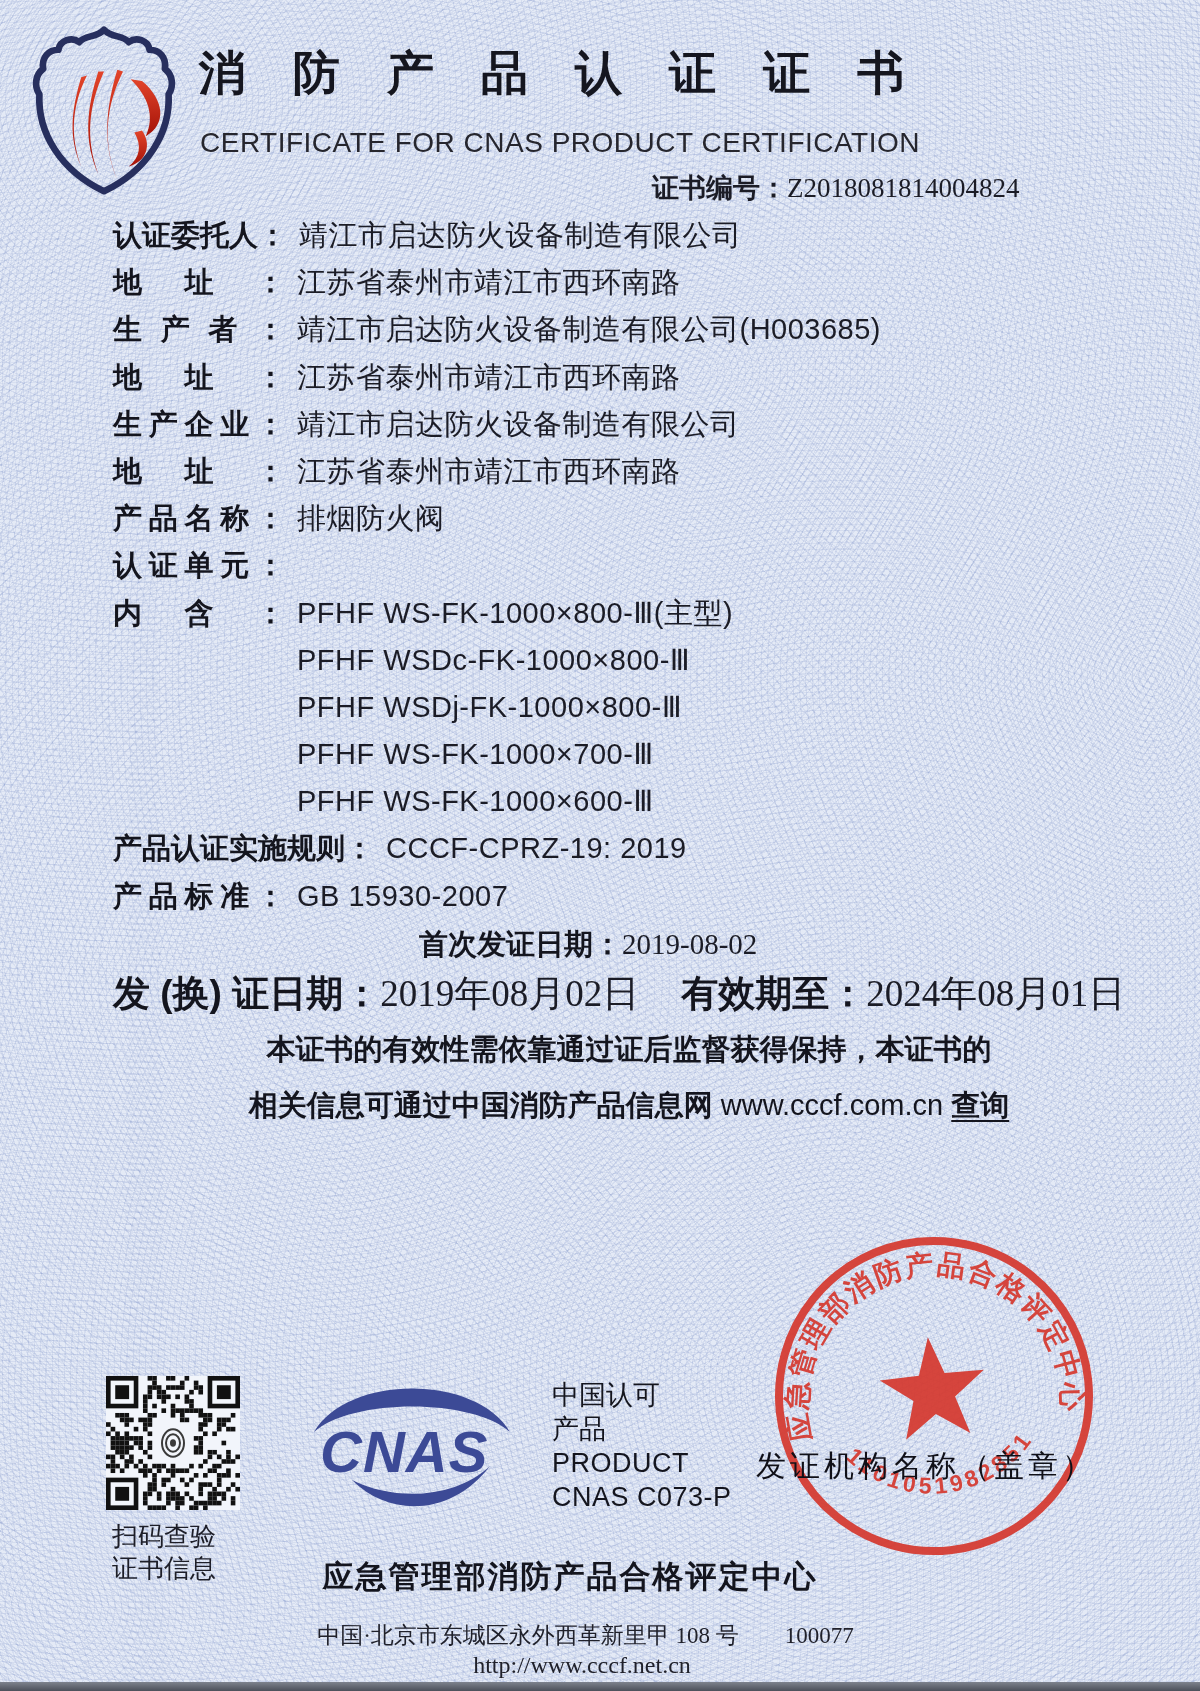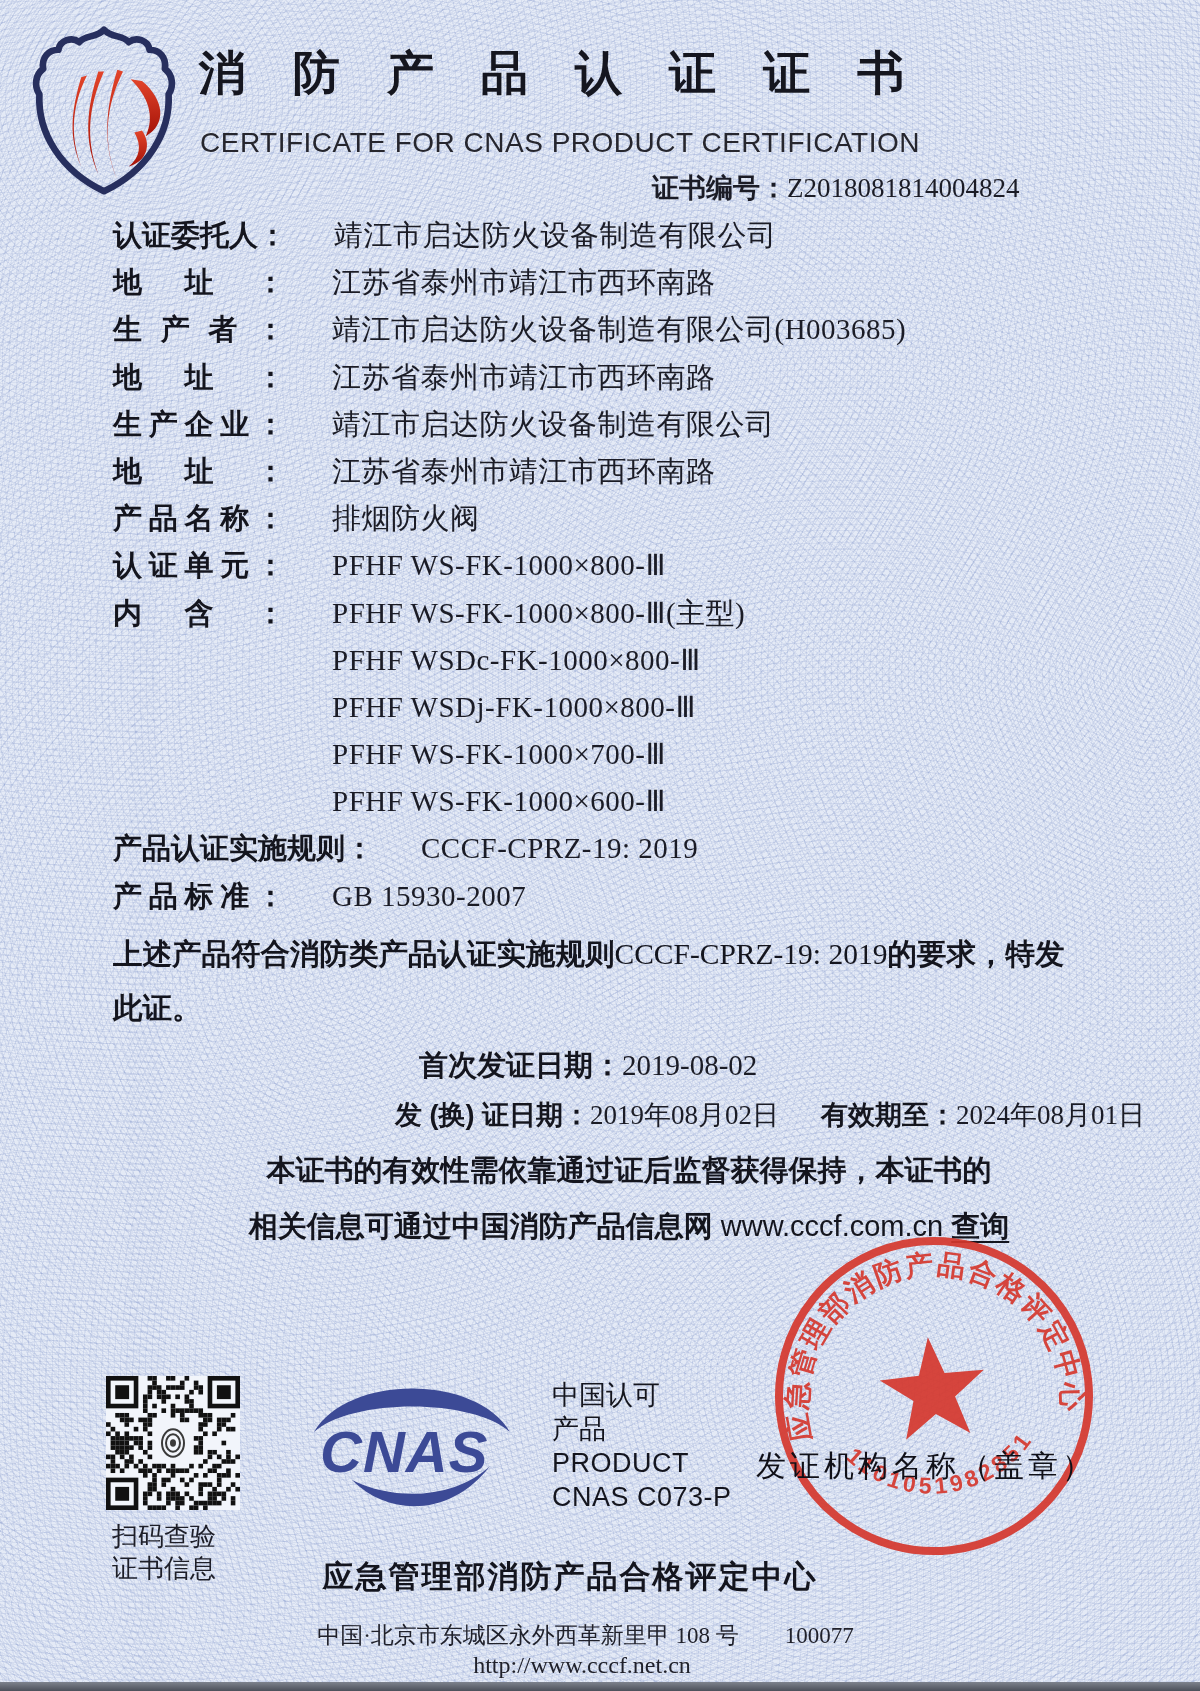--- a/index.html
+++ b/index.html
@@ -17,26 +17,26 @@
   }
   .logo{position:absolute;left:28px;top:16px;width:152px;height:190px;}
   .title-block{position:absolute;top:42px;left:0;right:0;text-align:center;padding-right:80px;}
   .cert-title{font-size:47px;font-weight:700;letter-spacing:17px;margin:0;color:#15161f;}
   .cert-sub{margin-top:22px;font-size:28px;letter-spacing:.5px;color:#26262e;}
   .certno{position:absolute;top:170px;left:652px;font-size:27px;font-family:"Liberation Serif",serif;}
   .certno .lab{font-weight:600;}
   .fields{position:absolute;top:219px;left:113px;right:55px;}
   .frow{display:flex;align-items:flex-end;line-height:32px;margin-bottom:15.2px;font-size:29px;}
   .flabel{font-weight:700;min-width:172px;text-align:justify;text-align-last:justify;margin-right:12px;white-space:nowrap;color:#14151e;}
-  .fvalue{font-family:Liberation Serif, serif;letter-spacing:.5px;white-space:nowrap;margin-left:35px;}
+  .fvalue{font-family:Liberation Sans, sans-serif;letter-spacing:.5px;white-space:nowrap;}
   .cont{margin-left:184px;}
   .statement{margin-top:10px;font-size:29.5px;line-height:53px;font-weight:700;color:#14151e;}
   .statement .code{font-family:"Liberation Serif",serif;font-weight:400;}
   .issue1{margin-top:14px;margin-left:306px;font-size:29px;line-height:34px;}
-  .issue2{margin-top:16px;font-size:27px;line-height:34px;text-align:right;}
+  .issue2{margin-top:16px;font-size:37px;line-height:34px;}
   .blab{font-weight:700;color:#14151e;}
   .bval{font-family:"Liberation Serif",serif;}
   .gap40{display:inline-block;width:42px;}
   .notice{margin-top:20px;text-align:center;font-size:29px;line-height:36px;font-weight:700;color:#14151e;}
   .notice .url{font-weight:400;font-family:"Liberation Sans",sans-serif;}
   .notice .q{text-decoration:underline;text-underline-offset:5px;}
   .qr{position:absolute;left:106px;top:1376px;width:134px;height:134px;}
   .qr-cap{position:absolute;left:112px;top:1520px;font-size:26px;line-height:32px;color:#1d1e28;}
   .cnas{position:absolute;left:306px;top:1368px;width:212px;height:150px;}
   .accred{position:absolute;left:552px;top:1378px;font-size:27px;line-height:34px;color:#14151e;}
@@ -104,21 +104,20 @@
     <div class="frow">
         <span class="flabel">地址：</span>
         <span class="fvalue">江苏省泰州市靖江市西环南路</span>
       </div>
     <div class="frow">
         <span class="flabel">产品名称：</span>
         <span class="fvalue">排烟防火阀</span>
       </div>
     <div class="frow">
         <span class="flabel">认证单元：</span>
-        <span class="fvalue">PFHF WS-FK-1000×800-Ⅲ</span>
       </div>
     <div class="frow">
         <span class="flabel">内含：</span>
         <span class="fvalue">PFHF WS-FK-1000×800-Ⅲ(主型)</span>
       </div>
     <div class="frow cont">
         <span class="fvalue">PFHF WSDc-FK-1000×800-Ⅲ</span>
       </div>
     <div class="frow cont">
         <span class="fvalue">PFHF WSDj-FK-1000×800-Ⅲ</span>
@@ -131,24 +130,20 @@
       </div>
     <div class="frow">
         <span class="flabel">产品认证实施规则：</span>
         <span class="fvalue">CCCF-CPRZ-19: 2019</span>
       </div>
     <div class="frow">
         <span class="flabel">产品标准：</span>
         <span class="fvalue">GB 15930-2007</span>
       </div>
 
-    <div class="statement">
-      <span>上述产品符合消防类产品认证实施规则</span><span class="code">CCCF-CPRZ-19: 2019</span><span>的要求，特发</span><br>
-      <span>此证。</span>
-    </div>
 
     <div class="issue1">
       <span class="blab">首次发证日期：</span><span class="bval">2019-08-02</span>
     </div>
     <div class="issue2">
       <span class="blab">发 (换) 证日期：</span><span class="bval">2019年08月02日</span><span class="gap40"></span><span class="blab">有效期至：</span><span class="bval">2024年08月01日</span>
     </div>
 
     <div class="notice">本证书的有效性需依靠通过证后监督获得保持，本证书的</div>
     <div class="notice">

